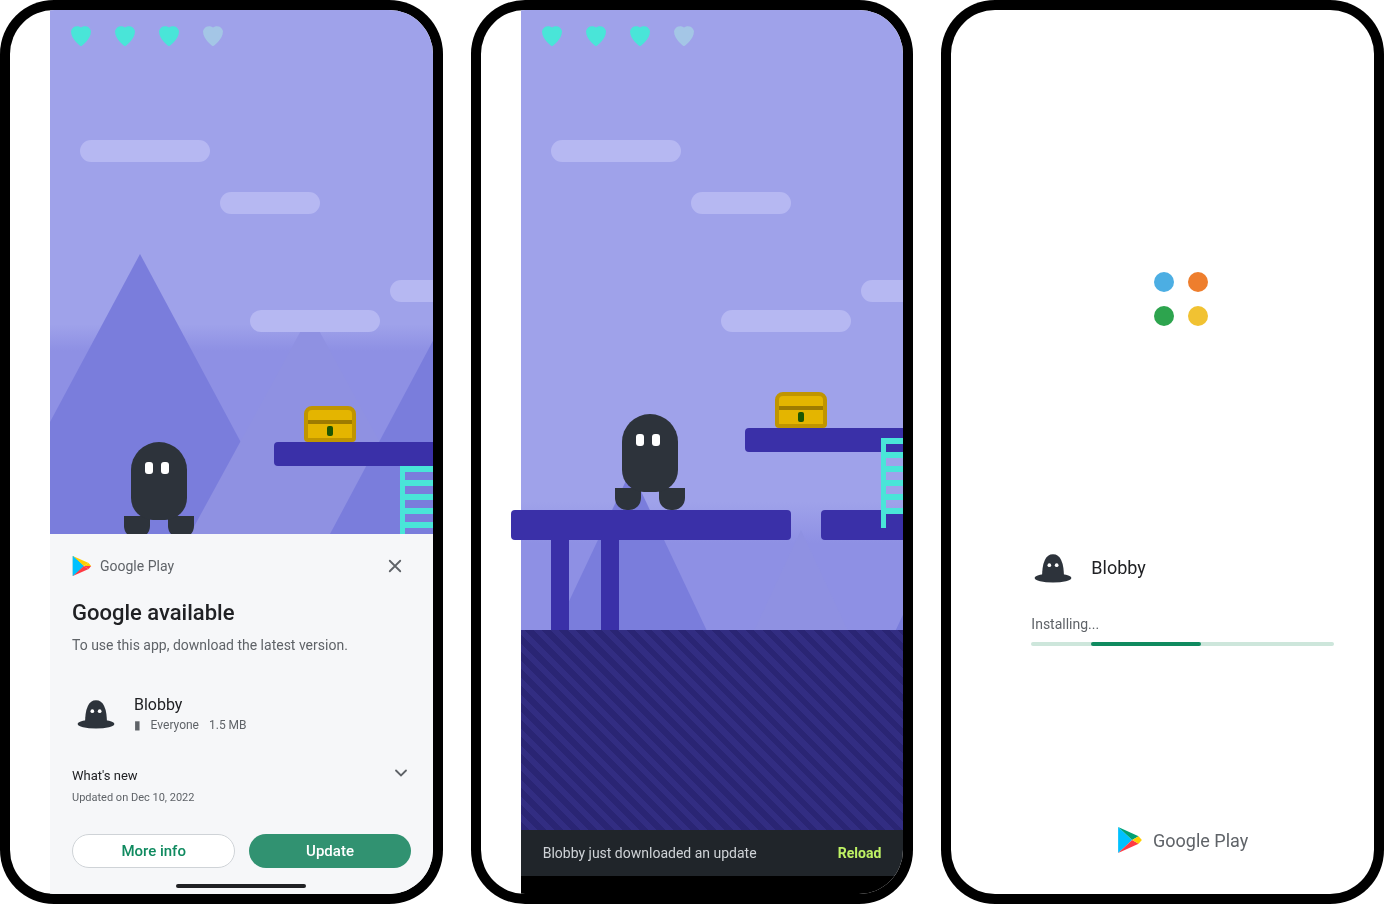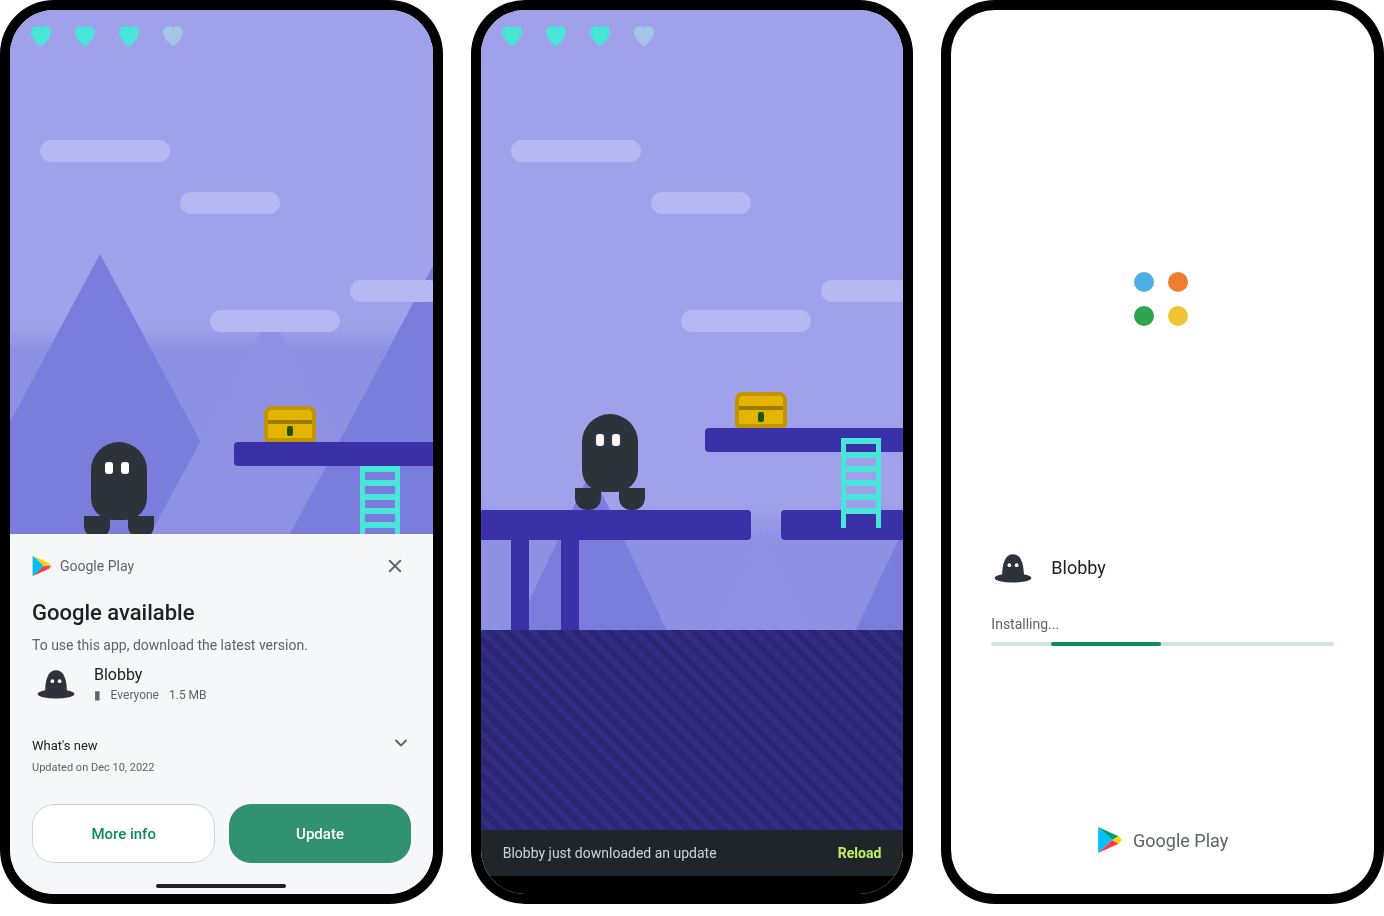--- a/index.html
+++ b/index.html
@@ -21,20 +21,21 @@
     box-shadow: 0 0 0 10px #000;
   }
   .screen {
     position: absolute;
     inset: 0px;
     border-radius: 36px;
     overflow: hidden;
     display: flex;
     flex-direction: column;
     background: #fff;
+    padding-left: 40px;
   }
   
   .game {
     background: linear-gradient(#9fa2ea 0%, #9fa2ea 60%, #8e90e4 65%);
     position: relative;
     flex: none;
   }
   .game.full { height: 820px; }
   .game.partial { height: 524px; }
   .hearts {
@@ -93,31 +94,31 @@
     background: #f6f7f9;
     padding: 16px 22px 20px;
     display:flex; flex-direction:column;
     position:relative;
   }
   .sheet-header { display:flex; align-items:center; justify-content:space-between; margin-bottom:18px;}
   .gp-logo { display:flex; align-items:center; gap:8px; }
   .gp-logo span { font-size:14px; color:#5f6368; }
   .close-x { width:32px; height:32px; display:flex; align-items:center; justify-content:center; color:#5f6368; font-size:20px; border-radius:50%; cursor:pointer;}
   .sheet h2 { font-size:22px; font-weight:500; color:#202124; margin-bottom:12px;}
-  .sheet .sub { font-size:14px; color:#5f6368; margin-bottom:6px;}
+  .sheet .sub { font-size:14px; color:#5f6368; margin-bottom:36px;}
   .app-row { display:flex; gap:14px; align-items:center; margin-bottom:26px;}
   .app-icon { width:48px; height:48px; display:flex; align-items:center; justify-content:center;}
   .app-meta .name { font-size:16px; color:#202124; margin-bottom:4px;}
   .app-meta .rating { font-size:12px; color:#5f6368; display:flex; gap:10px;}
   .whatsnew-row { display:flex; justify-content:space-between; align-items:center; margin-bottom:4px; cursor:pointer;}
   .whatsnew-row .wn-title { font-size:13px; color:#202124; }
   .whatsnew-row .chev { color:#5f6368; }
   .wn-date { font-size:11px; color:#5f6368; margin-bottom:30px;}
   .btn-row { display:flex; gap:14px;}
-  .btn { flex:1; height:59px; border-radius:22px; font-size:15px; font-weight:500; display:flex; align-items:center; justify-content:center; cursor:pointer;}
+  .btn { flex:1; height:34px; border-radius:22px; font-size:15px; font-weight:500; display:flex; align-items:center; justify-content:center; cursor:pointer;}
   .btn.outline { border:1px solid #cfd3d7; color:#0f8a5f; background:#fff;}
   .btn.filled { background:#319271; color:#fff;}
   .nav-bar { position:absolute; bottom:6px; left:50%; transform:translateX(-50%); width:130px; height:4px; background:#202124; border-radius:3px;}
   
   .snackbar {
     height:46px; background:#20252a; color:#cfd3d7; font-size:14px; display:flex; align-items:center; justify-content:space-between; padding:0 22px;
   }
   .snackbar .action { color:#bef264; font-weight:700; cursor:pointer;}
   
   .install-screen { flex:1; display:flex; flex-direction:column; align-items:center; justify-content:flex-start; padding:0 40px;}

